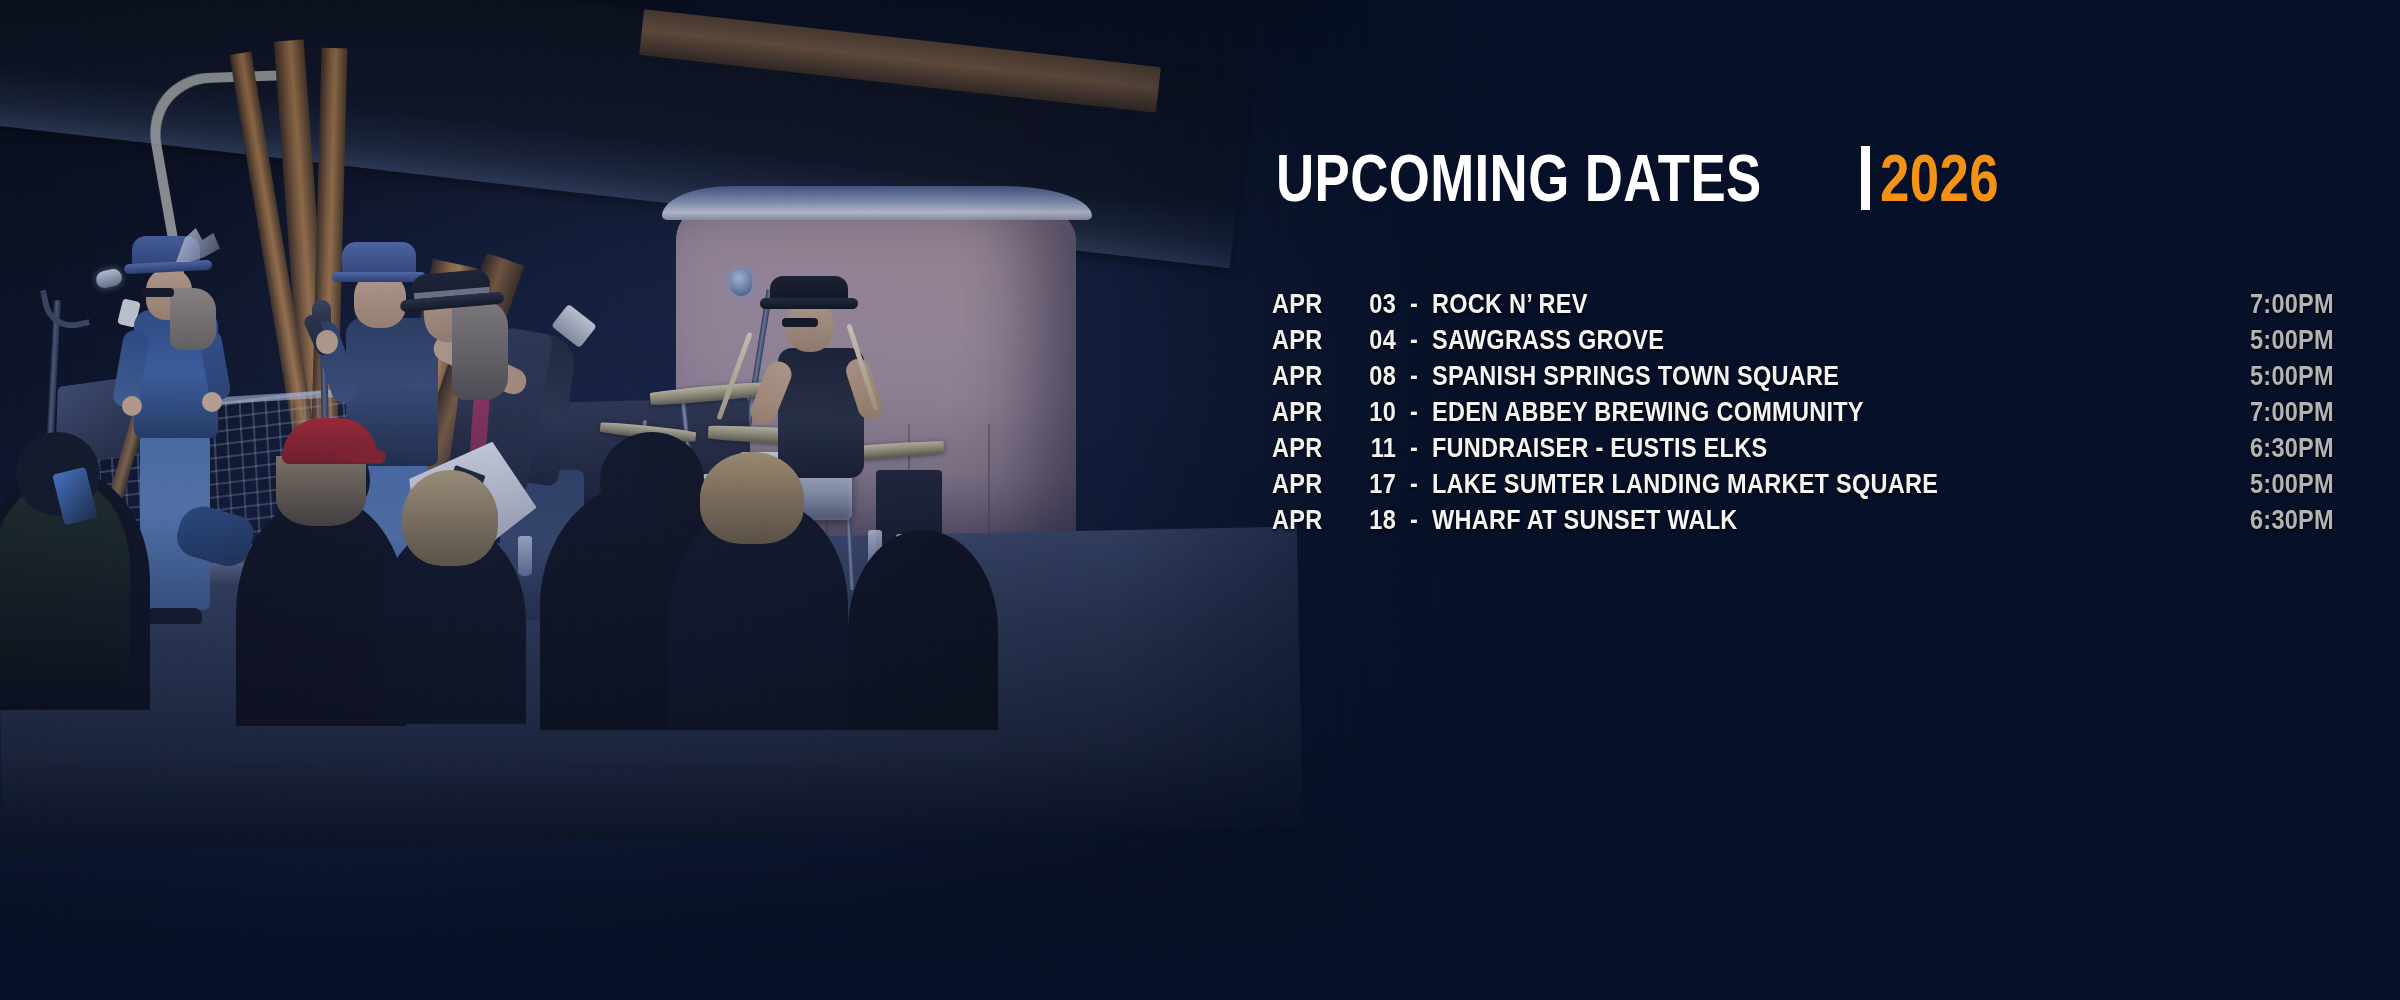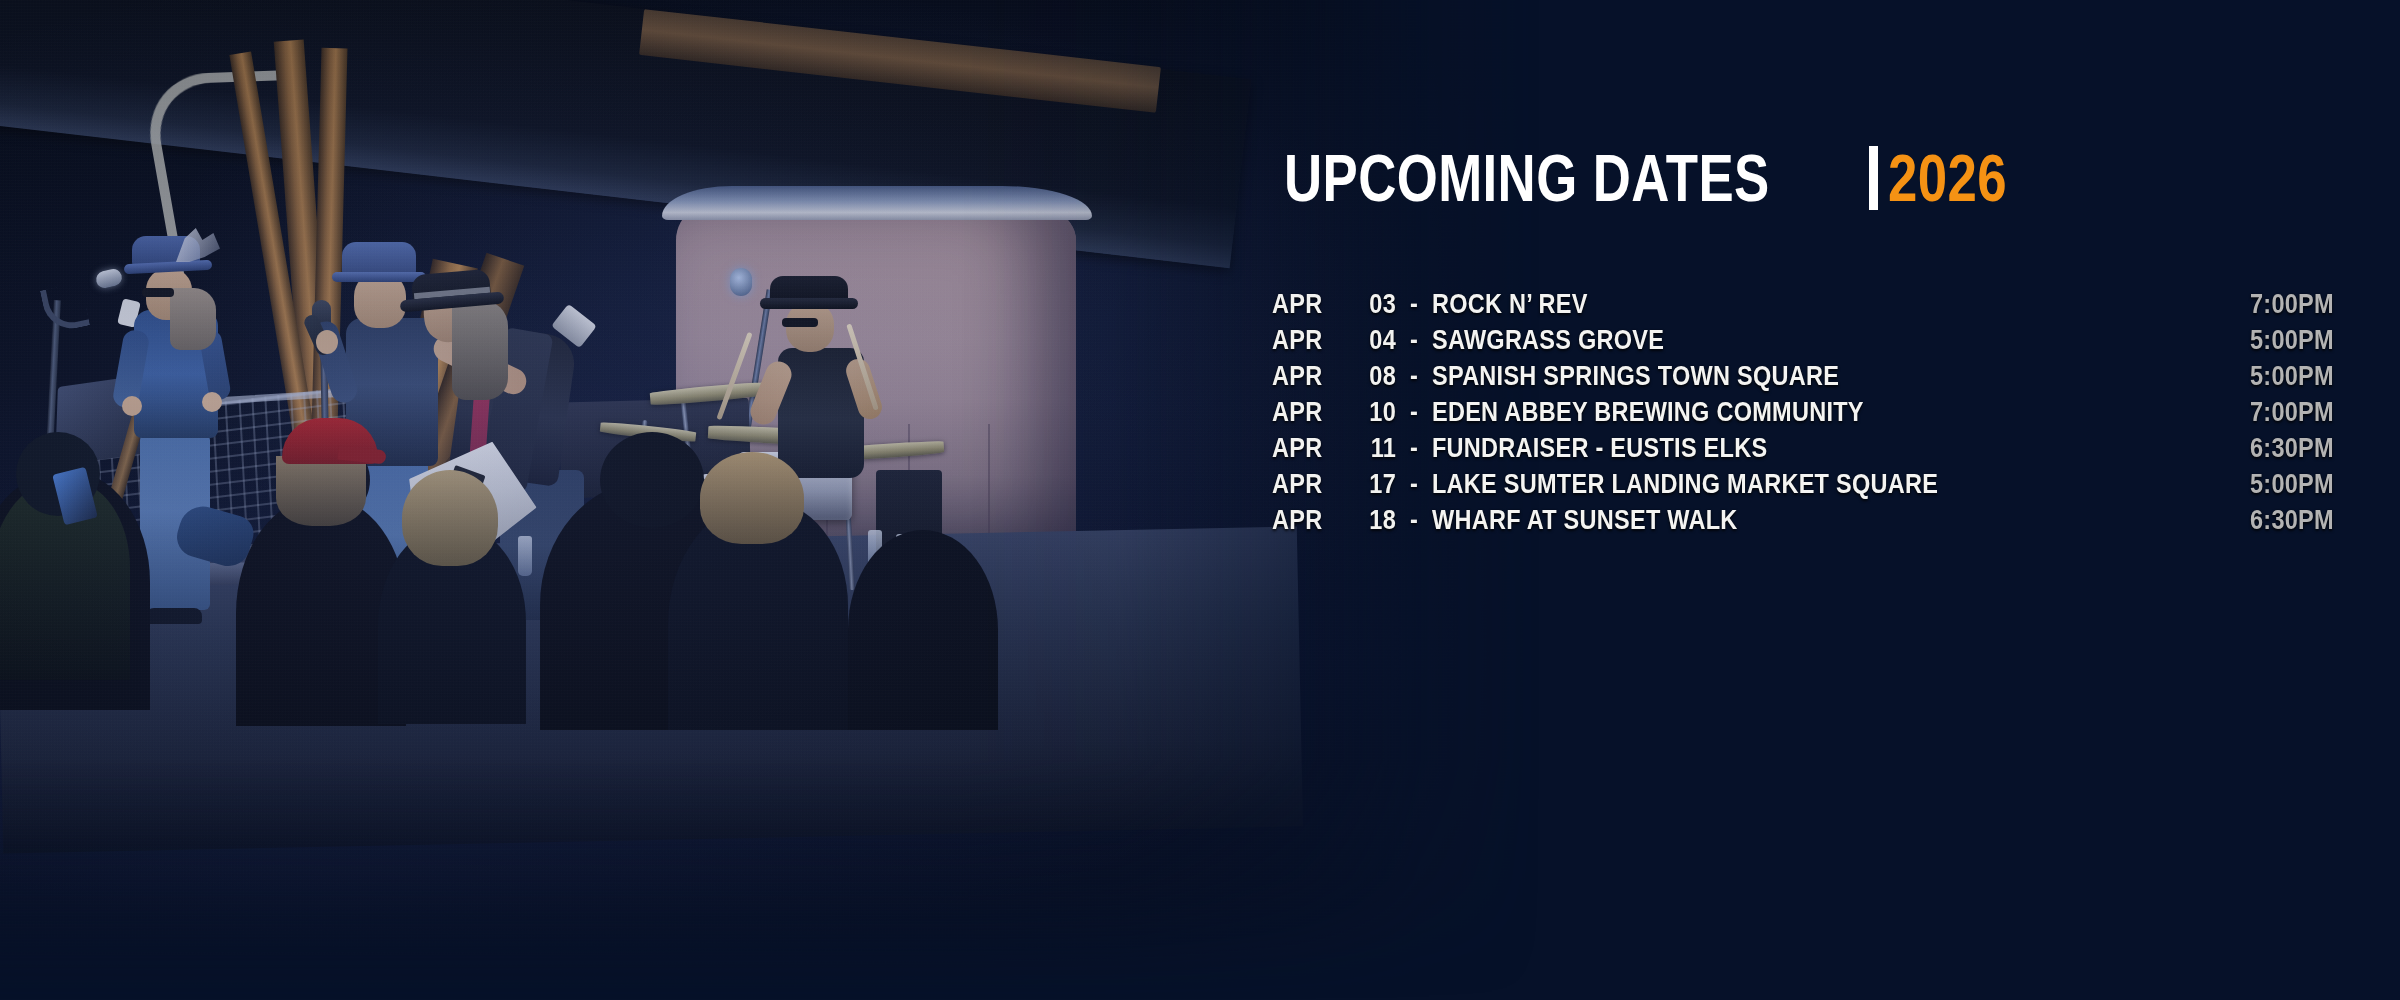--- a/index.html
+++ b/index.html
@@ -543,21 +543,21 @@
       repeating-linear-gradient(90deg, rgba(255,255,255,.04) 0 1px, rgba(0,0,0,0) 1px 3px);
   }
 
   
   #panel {
     position:absolute; left:1272px; top:0;
     width:1128px; height:1000px;
   }
 
   #title {
-    position:absolute; left:12px; top:146px;
+    position:absolute; left:4px; top:146px;
     display:flex; align-items:center;
     white-space:nowrap;
     justify-content:space-between;
   }
   .t-main, .t-year {
     font-family:"Liberation Sans Narrow","Liberation Sans", sans-serif;
     font-weight:700;
     font-size:66px;
     line-height:.94;
     letter-spacing:.5px;

